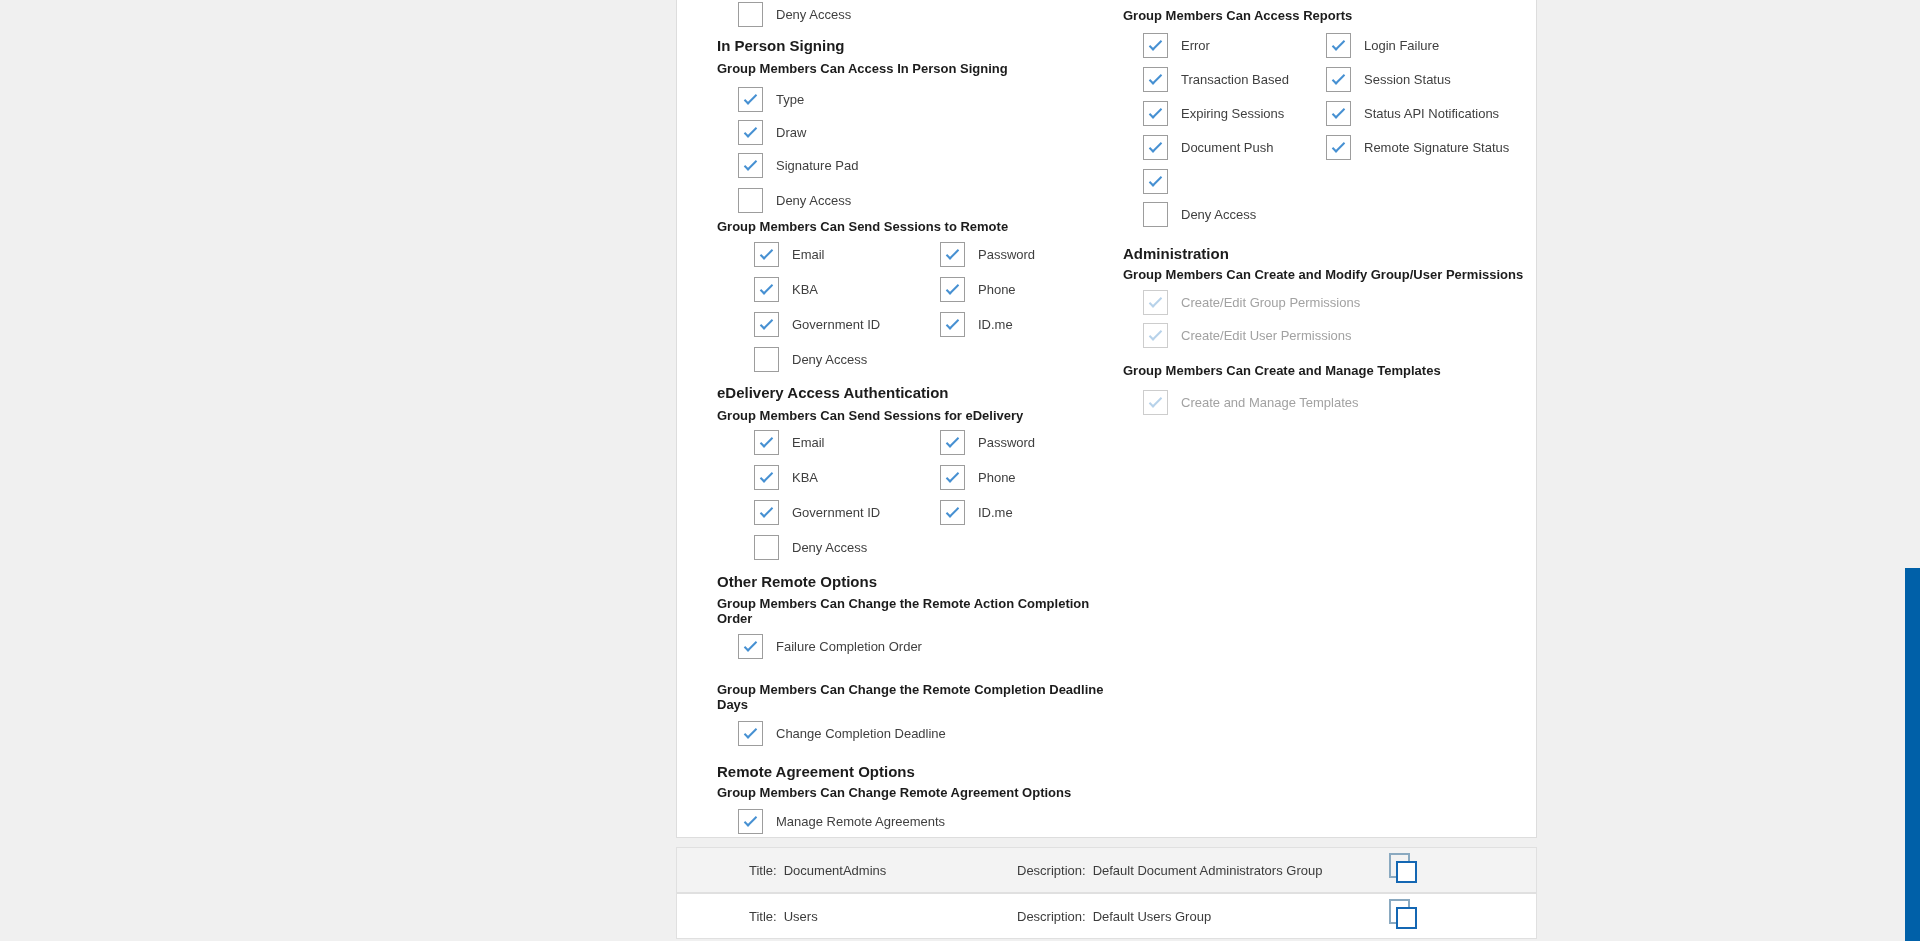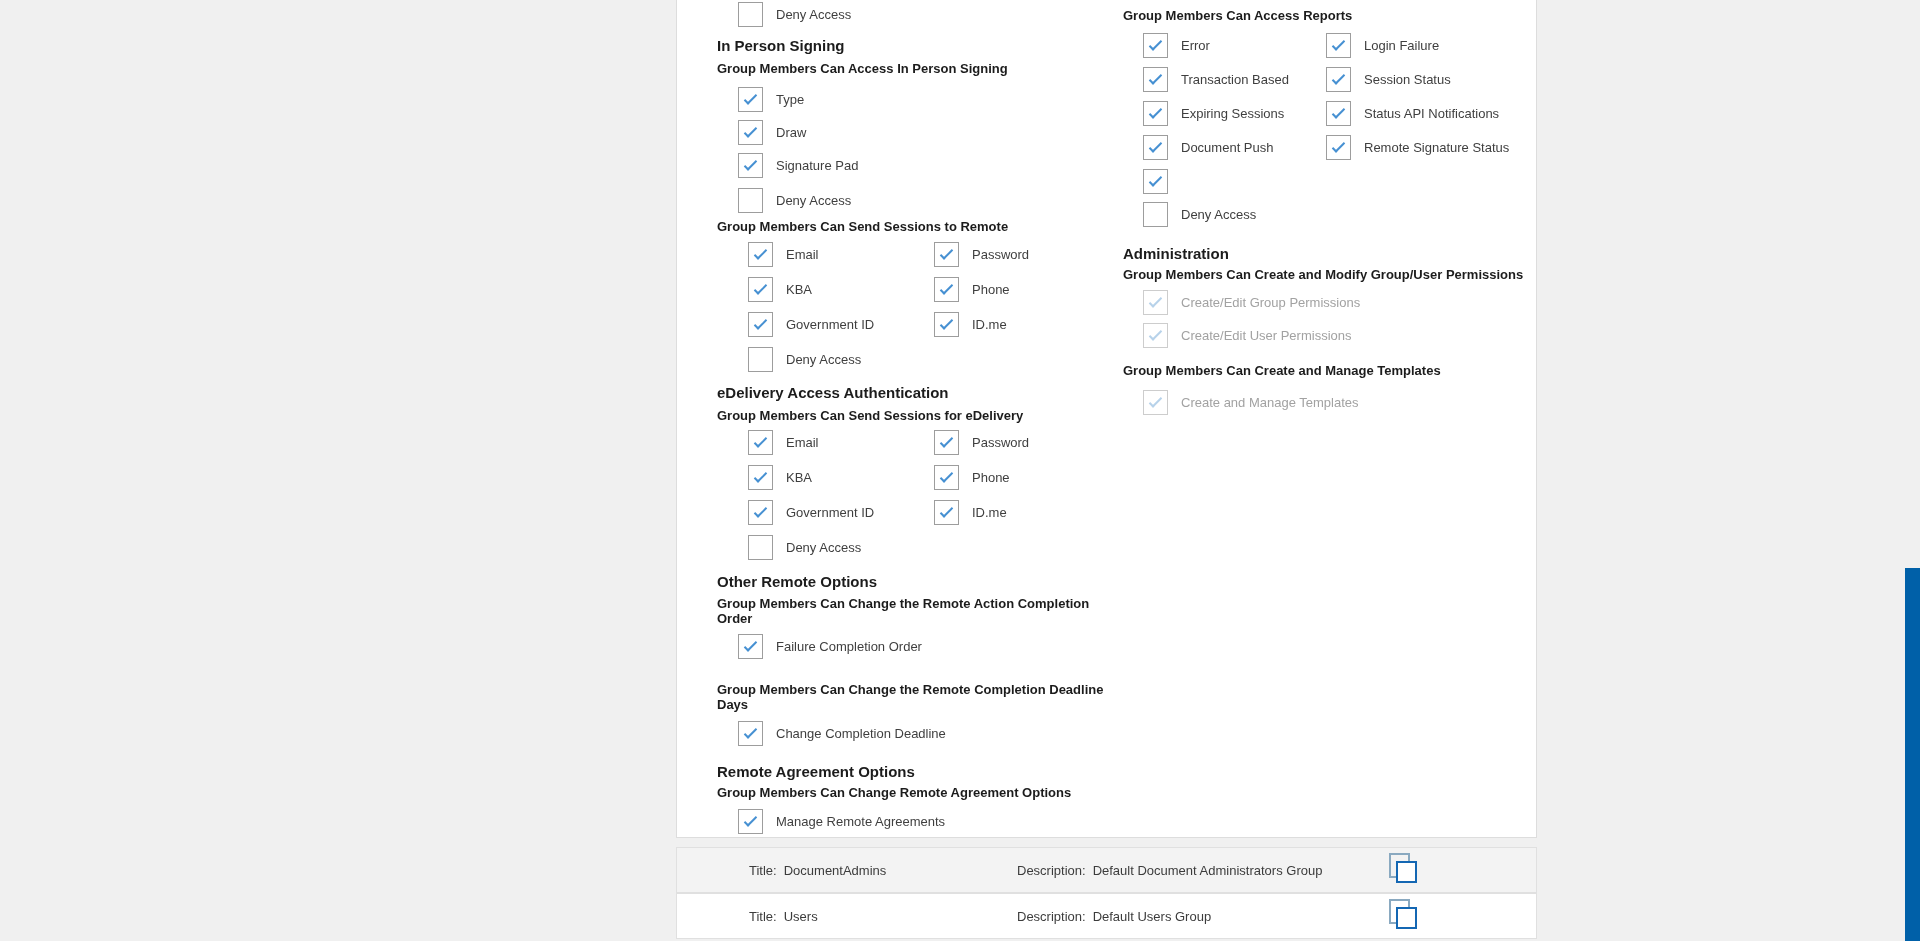--- a/index.html
+++ b/index.html
@@ -38,21 +38,21 @@
     transform:rotate(-45deg);
   }
   .cb.on .tick { display:block; }
   .lbl { font-size:13px; color:#3f3f3f; line-height:15px; margin-left:13px; white-space:nowrap; }
 
   .row.disabled .cb   { border-color:#cdcdcd; }
   .row.disabled .tick { border-color:#b7d2ea; }
   .row.disabled .lbl  { color:#a2a2a2; }
 
   .grid2 { display:grid; grid-template-columns:186px auto; row-gap:10px; margin-left:21px; }
-  .grid2 .row { margin-left:10px; }
+  .grid2 .row { margin-left:16px; }
   .grid2r { display:grid; grid-template-columns:183px auto; row-gap:9px; margin-left:20px; }
   .grid2r .row { margin-left:0; }
 
   .row.multiline { align-items:flex-start; }
   .row.multiline .lbl { white-space:normal; width:140px; line-height:20px; margin-top:0; }
 
   
   .group-row {
     position:absolute; left:676px; width:861px; height:46px;
     border:1px solid #e0e0e0; background:#fff; cursor:pointer;

